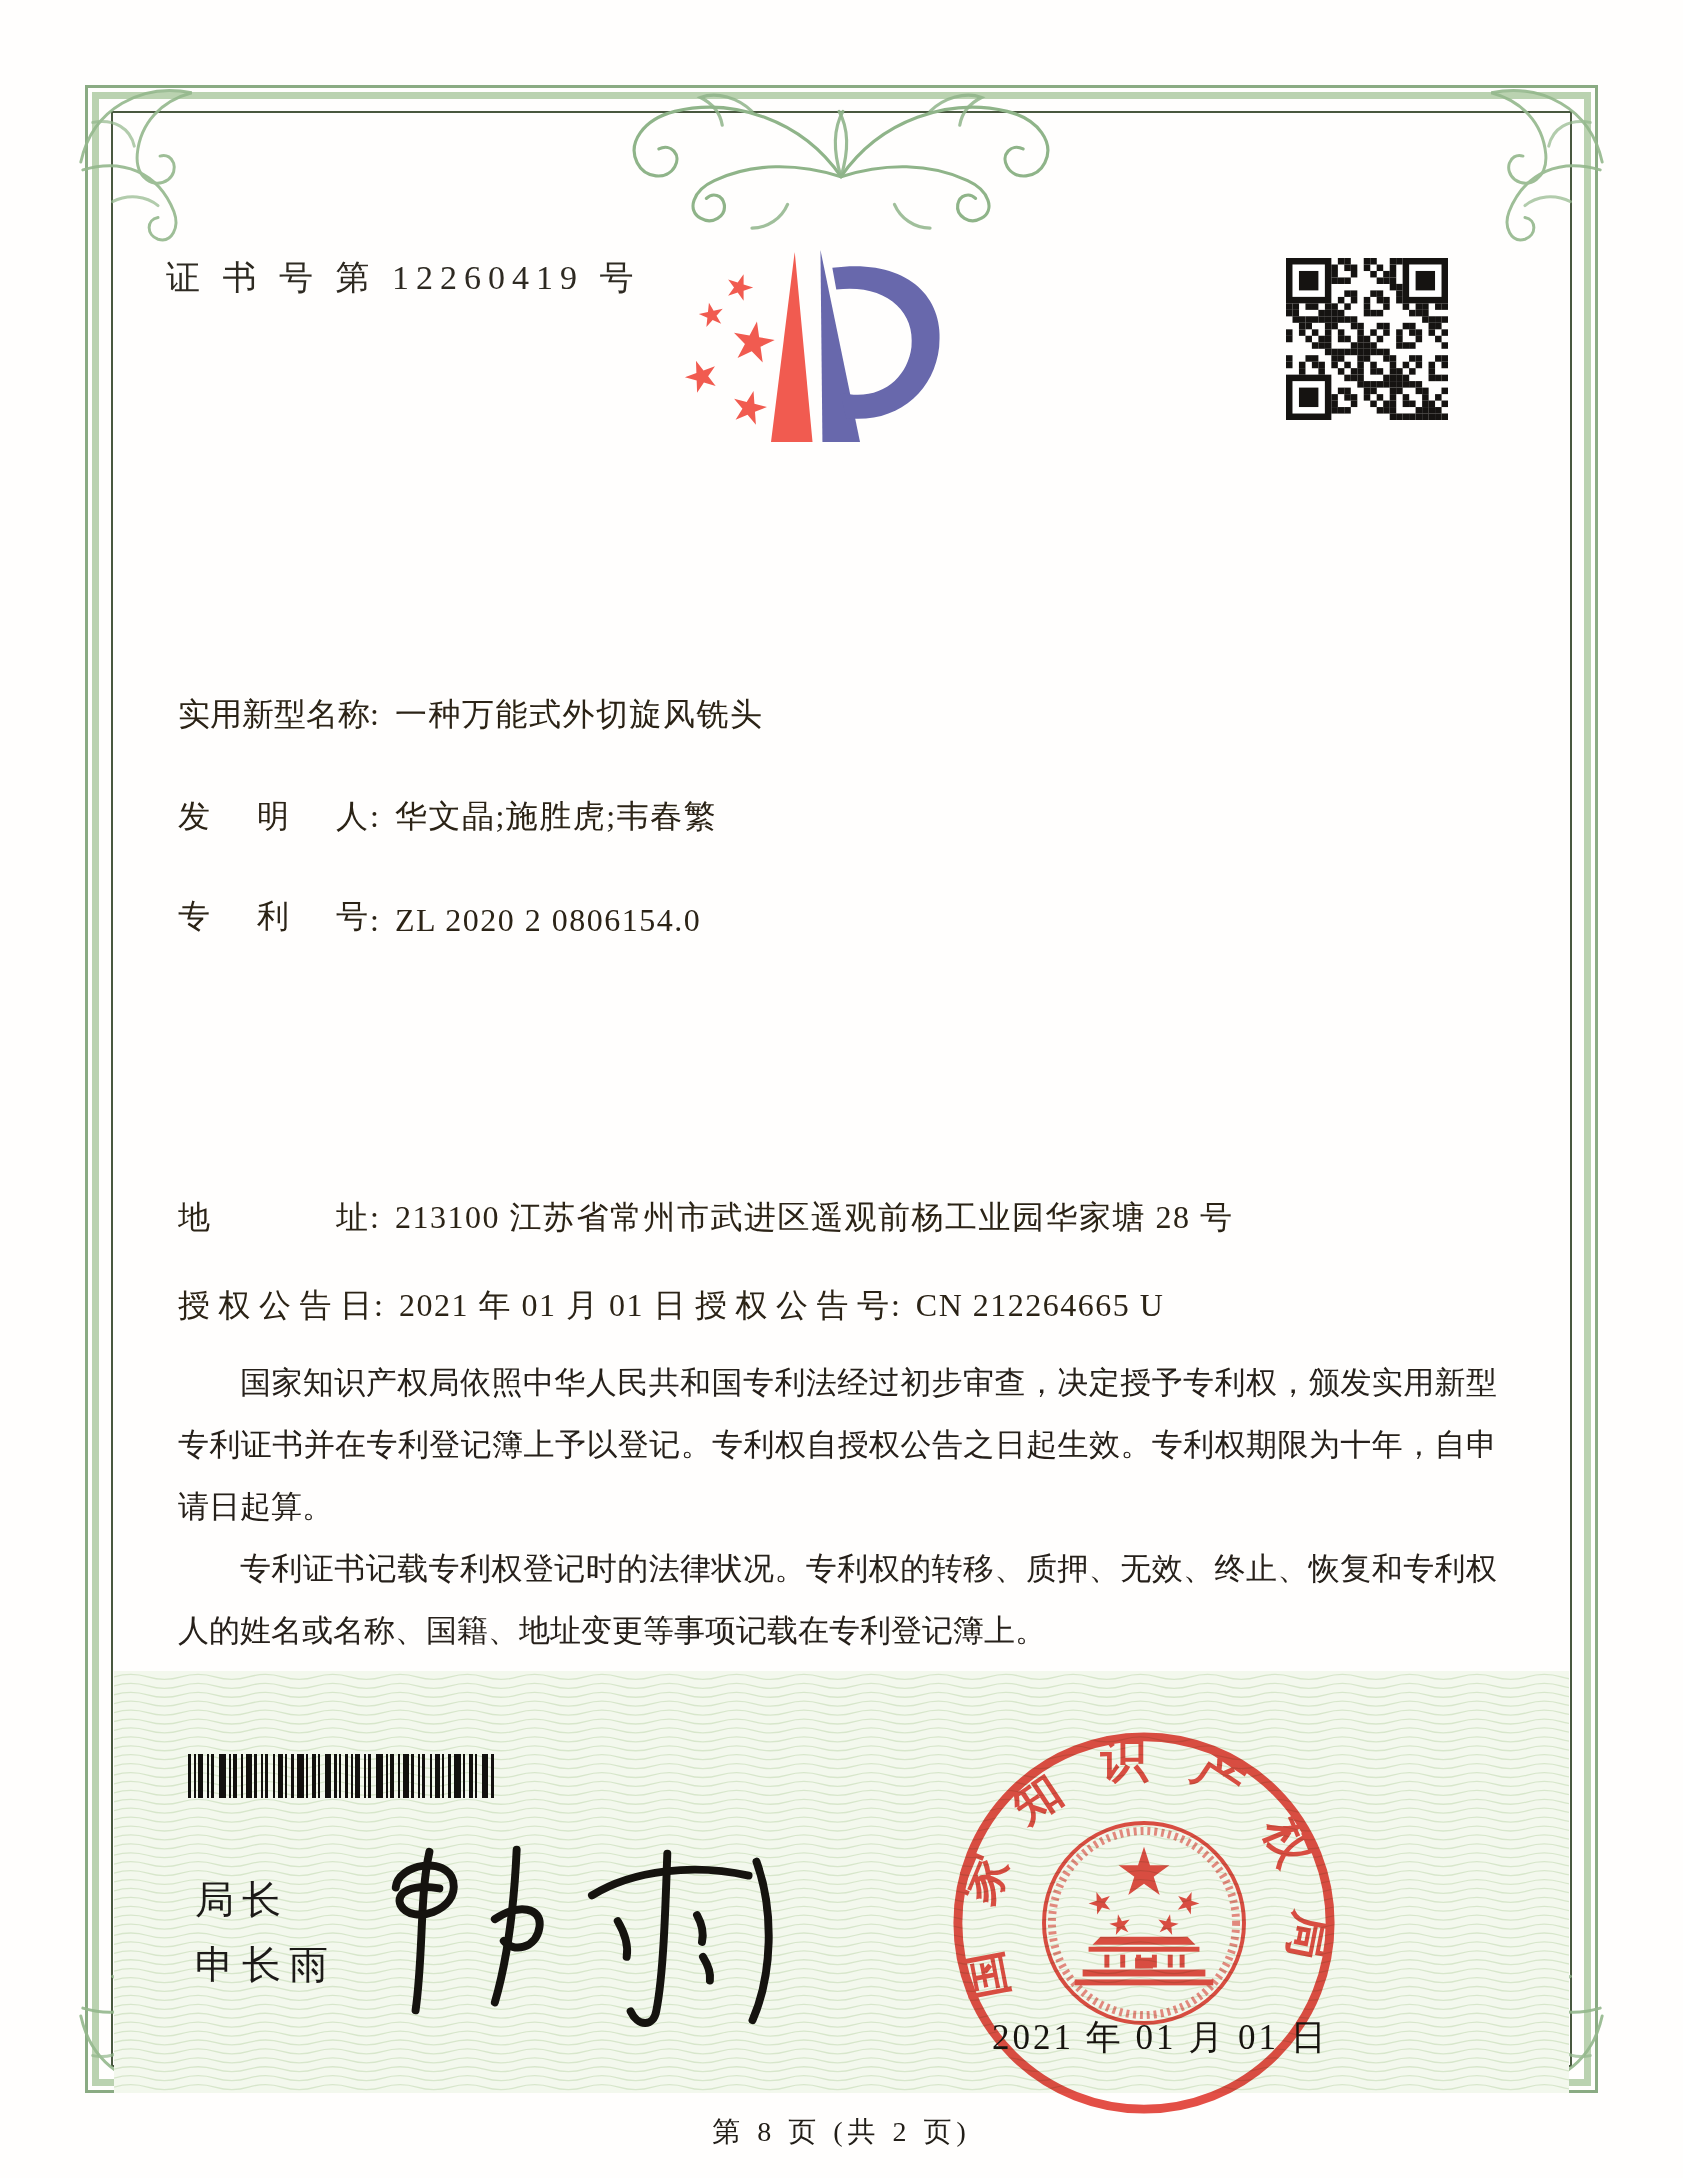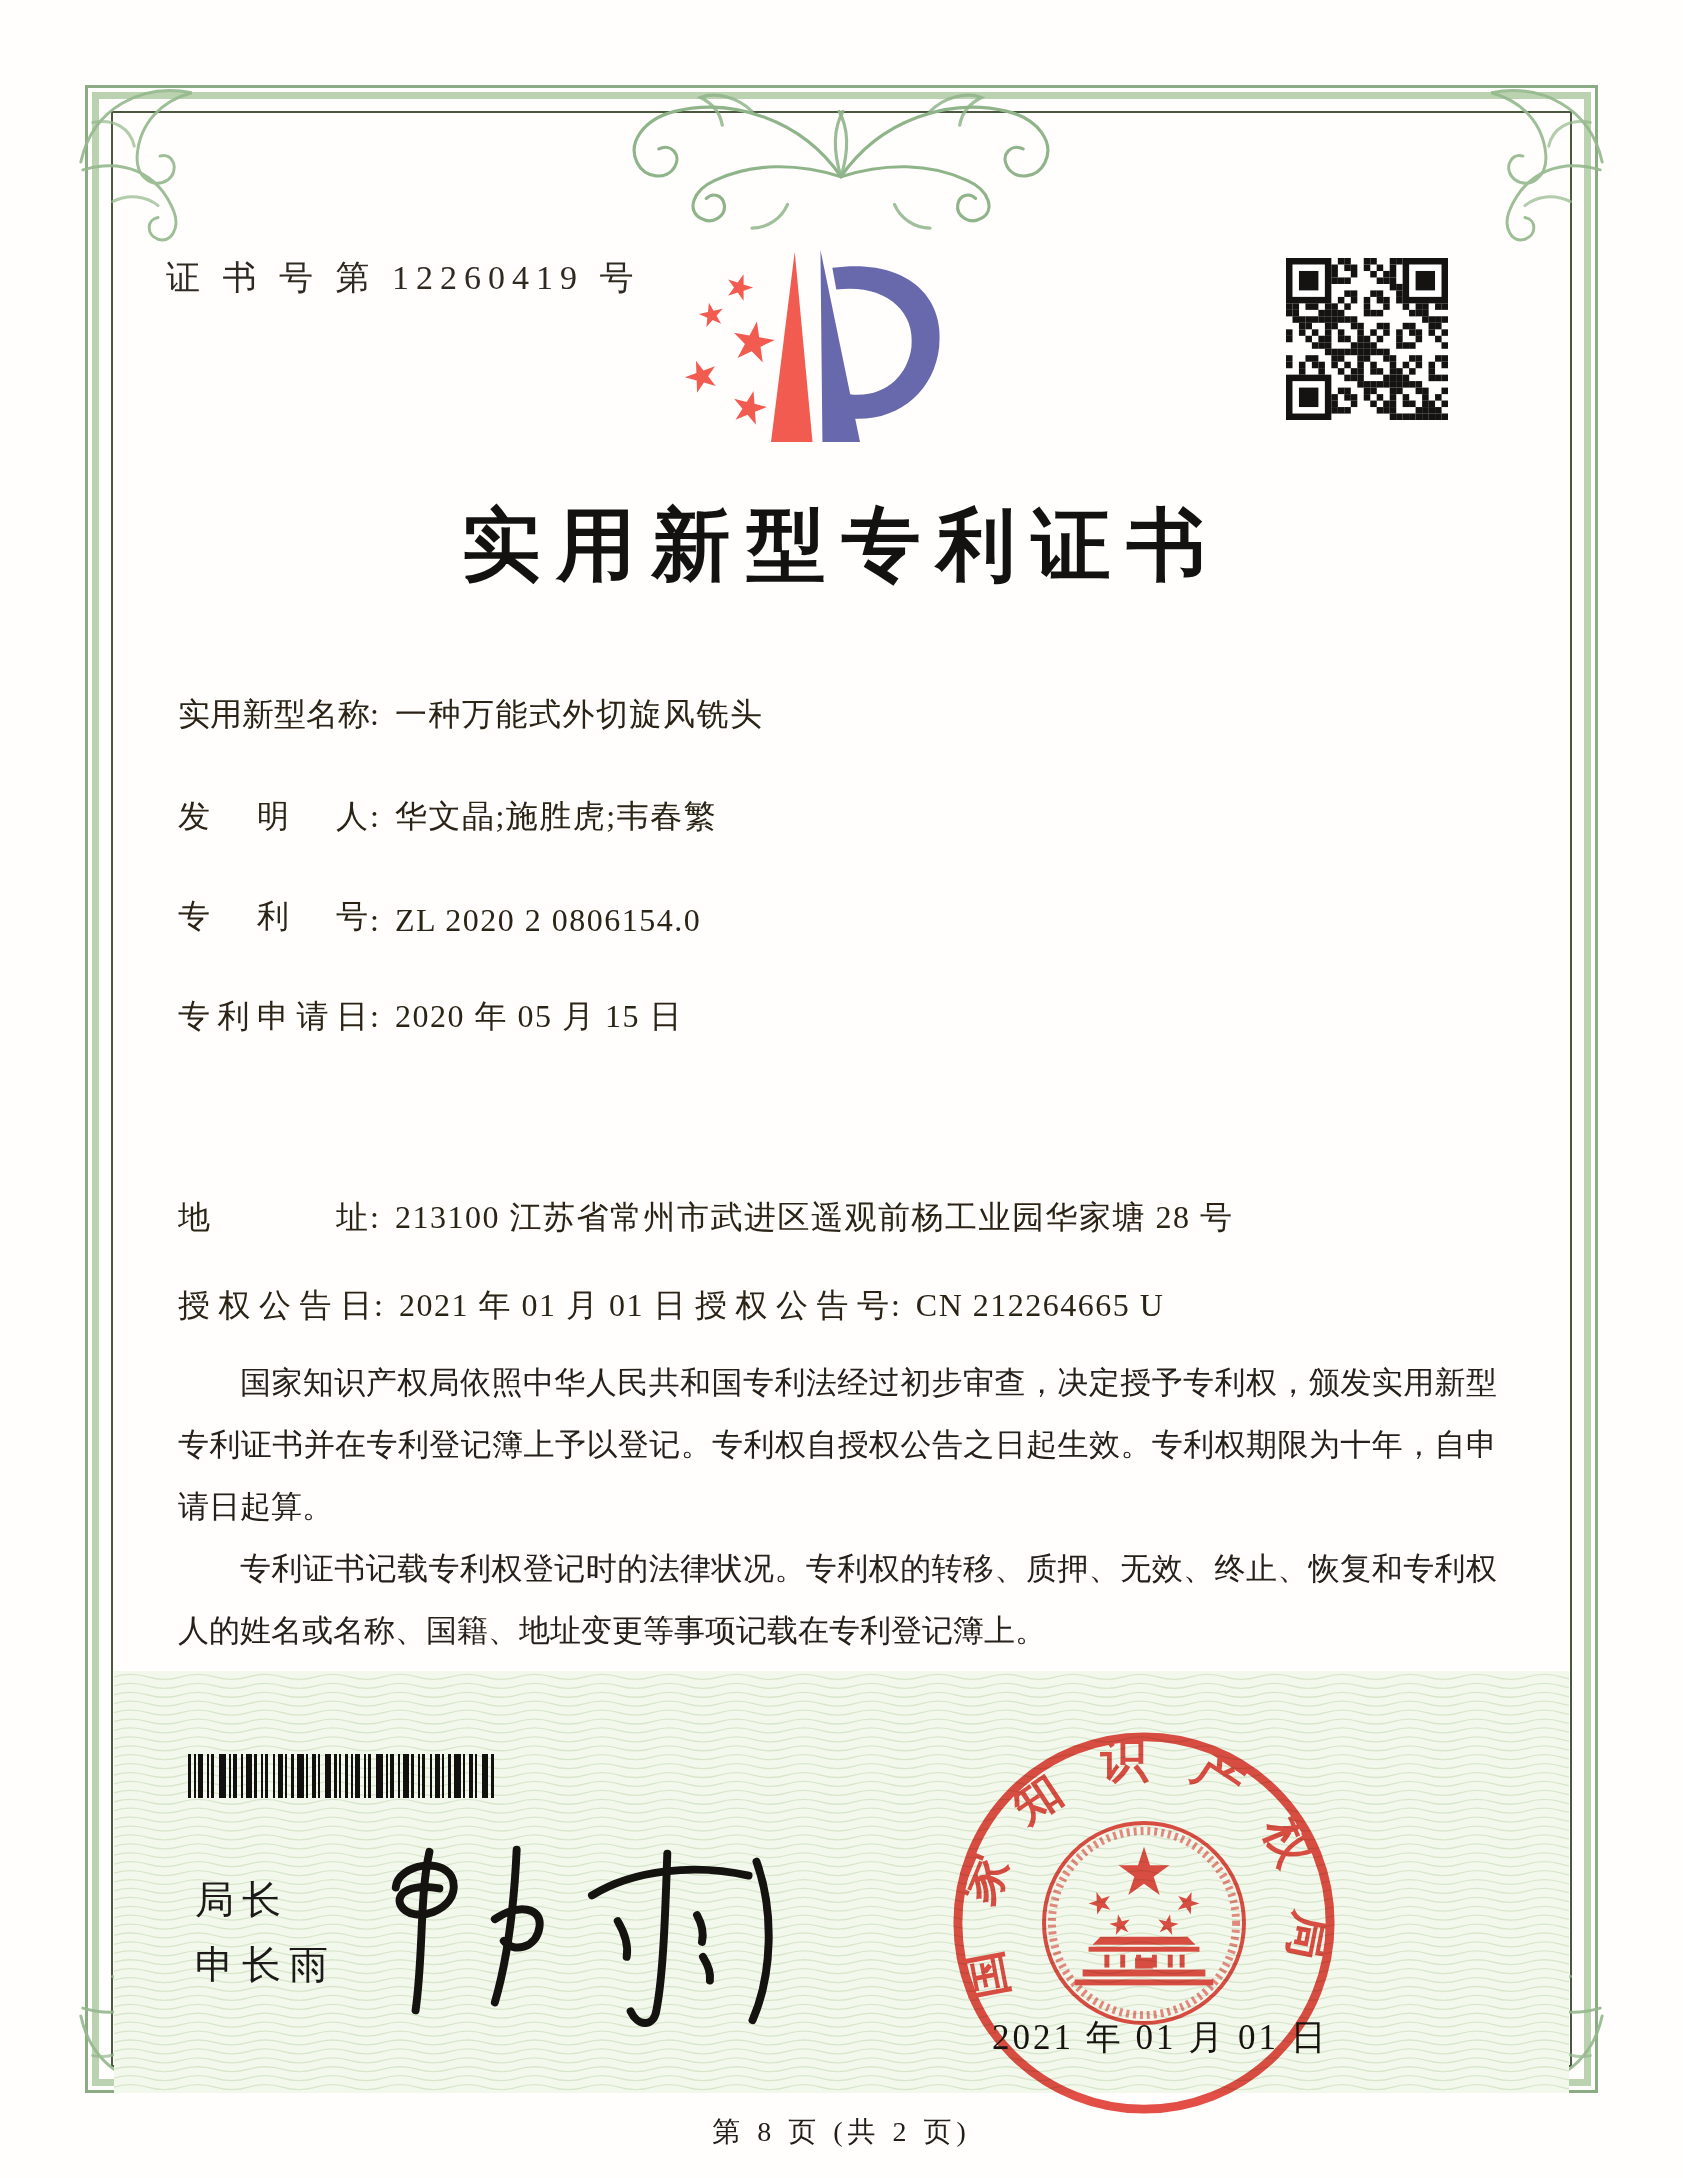--- a/index.html
+++ b/index.html
@@ -361,33 +361,29 @@
           <rect x="118.08" y="0" width="45.919999999999995" height="45.919999999999995"></rect>
           <rect x="124.63999999999999" y="6.56" width="32.8" height="32.8" fill="#ffffff"></rect>
           <rect x="131.2" y="13.12" width="19.68" height="19.68" fill="#151311"></rect>
           <rect x="0" y="118.08" width="45.919999999999995" height="45.919999999999995"></rect>
           <rect x="6.56" y="124.63999999999999" width="32.8" height="32.8" fill="#ffffff"></rect>
           <rect x="13.12" y="131.2" width="19.68" height="19.68" fill="#151311"></rect>
         </g>
       </svg>
   </div>
 
-  <div class="title">实用新型专利证书</div>
 
   <div class="field-row" style="top:795px">
     <span class="flabel">发明人</span><span class="colon">:</span><span class="fvalue">华文晶;施胜虎;韦春繁</span>
   </div>
   <div class="field-row" style="top:693px">
     <span class="flabel">实用新型名称</span><span class="colon">:</span><span class="fvalue">一种万能式外切旋风铣头</span>
   </div>
   <div class="field-row" style="top:895px">
     <span class="flabel">专利号</span><span class="colon">:</span><span class="fvalue">ZL 2020 2 0806154.0</span>
-  </div>
-  <div class="field-row" style="top:995px">
-    <span class="flabel">专利申请日</span><span class="colon">:</span><span class="fvalue">2020 年 05 月 15 日</span>
   </div>
   <div class="field-row" style="top:1196px">
     <span class="flabel">地址</span><span class="colon">:</span><span class="fvalue">213100 江苏省常州市武进区遥观前杨工业园华家塘 28 号</span>
   </div>
   <div class="field-row" style="top:1284px">
     <span>
       <span class="flabel" style="width:194px">授权公告日</span><span class="colon">:</span><span class="fvalue">2021 年 01 月 01 日</span>
     </span>
     <span class="fgroup2">
       <span class="flabel">授权公告号</span><span class="colon">:</span><span class="fvalue">CN 212264665 U</span>

